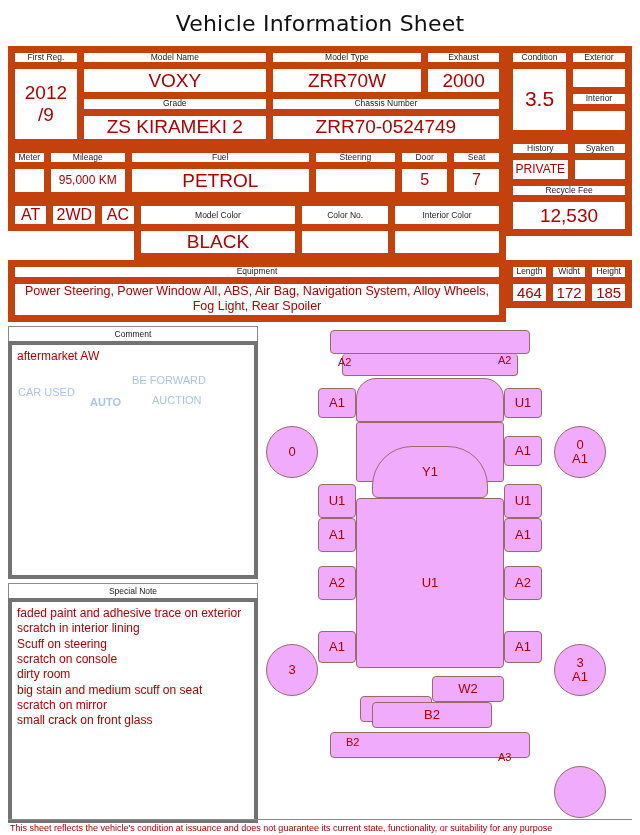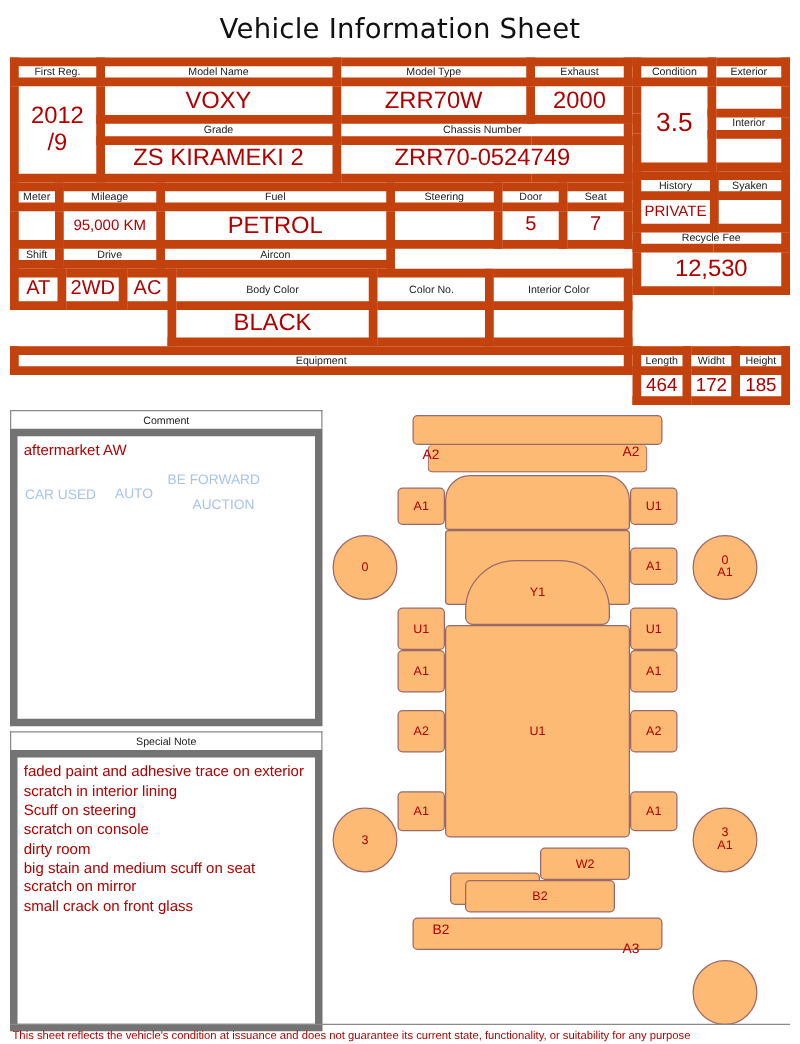--- a/index.html
+++ b/index.html
@@ -76,21 +76,21 @@
 
   .boxhdr {
     border: 1px solid #8a8a8a;
     border-bottom: none;
     font-size: 8.5px;
     text-align: center;
     padding: 2px;
     color: #222;
   }
   .boxbody {
-    border: 6px solid #737373;
+    border: 4px solid #737373;
     color: #b00000;
     font-size: 12px;
     text-align: left;
     padding: 4px 5px;
     line-height: 1.28;
     position: relative;
     overflow: hidden;
   }
   .comment-body { height: 238px; }
   .special-body { height: 225px; }
@@ -117,25 +117,25 @@
     padding: 3px 2px 0 2px;
   }
 
   
   .diagram { position: relative; width: 370px; height: 490px; margin-left: 2px; }
   .dg {
     position: absolute;
     border: 1px solid #9a6a6a;
     border-radius: 4px;
     color: #b00000;
-    font-size: 10px;
+    font-size: 13px;
     display: flex;
     align-items: center;
     justify-content: center;
-    background: #fdba74;
+    background: #f0abfc;
   }
   .dg.circ { border-radius: 50%; }
   .dg.nolabel { color: transparent; }
   .dg .two { line-height: 1.05; text-align: center; }
 </style>
 </head>
 <body>
 
 <div class="sheet">
 
@@ -183,35 +183,30 @@
           <td class="lbl" style="width:48px">Seat</td>
         </tr>
         <tr>
           <td class="val"></td>
           <td class="val small">95,000 KM</td>
           <td class="val big" style="height:30px">PETROL</td>
           <td class="val"></td>
           <td class="val mid">5</td>
           <td class="val mid">7</td>
         </tr>
-        <tr>
-          <td class="lbl">Shift</td>
-          <td class="lbl">Drive</td>
-          <td class="lbl">Aircon</td>
-        </tr>
       </tbody>
         </table>
 
       <table class="grid">
         <tbody>
             <tr>
           <td class="val mid" style="width:33px">AT</td>
           <td class="val mid" style="width:42px">2WD</td>
           <td class="val mid" style="width:33px">AC</td>
-          <td class="lbl" style="width:140px">Body Color</td>
+          <td class="lbl" style="width:140px">Model Color</td>
           <td class="lbl" style="width:80px">Color No.</td>
           <td class="lbl" style="width:96px">Interior Color</td>
         </tr>
         <tr>
           <td colspan="3" style="border:none"></td>
           <td class="val big" style="height:28px">BLACK</td>
           <td class="val"></td>
           <td class="val"></td>
         </tr>
       </tbody>
@@ -257,20 +252,23 @@
         </table>
     </div>
   </div>
 
   <div class="toprow">
     <div class="leftblock">
       <table class="grid">
         <tbody>
             <tr>
           <td class="lbl">Equipment</td>
+        </tr>
+        <tr>
+          <td class="equip" style="height:38px">Power Steering, Power Window  All, ABS, Air Bag, Navigation System, Alloy Wheels, Fog Light, Rear Spoiler</td>
         </tr>
       </tbody>
         </table>
     </div>
     <div class="rightblock">
       <table class="grid">
         <tbody>
             <tr>
           <td class="lbl" style="width:42px">Length</td>
           <td class="lbl" style="width:42px">Widht</td>
@@ -287,21 +285,21 @@
   </div>
 
   <div class="midrow">
 
     <div class="commentcol">
       <div class="boxhdr">Comment</div>
       <div class="boxbody comment-body">
         <div>aftermarket AW</div>
         <div class="watermark wm-blue" style="left:6px; top:40px;">CAR USED</div>
         <div class="watermark wm-blue" style="left:120px; top:28px;">BE FORWARD</div>
-        <div class="watermark wm-blue" style="left:78px; top:39px;">AUTO</div>
+        <div class="watermark wm-blue" style="left:78px; top:50px;font-weight:bold;">AUTO</div>
         <div class="watermark wm-blue" style="left:140px; top:48px;">AUCTION</div>
       </div>
 
       <div class="boxhdr" style="margin-top:4px">Special Note</div>
       <div class="boxbody special-body">
         <div class="ln">faded paint and adhesive trace on exterior</div>
         <div class="ln">scratch in interior lining</div>
         <div class="ln">Scuff on steering</div>
         <div class="ln">scratch on console</div>
         <div class="ln">dirty room</div>

